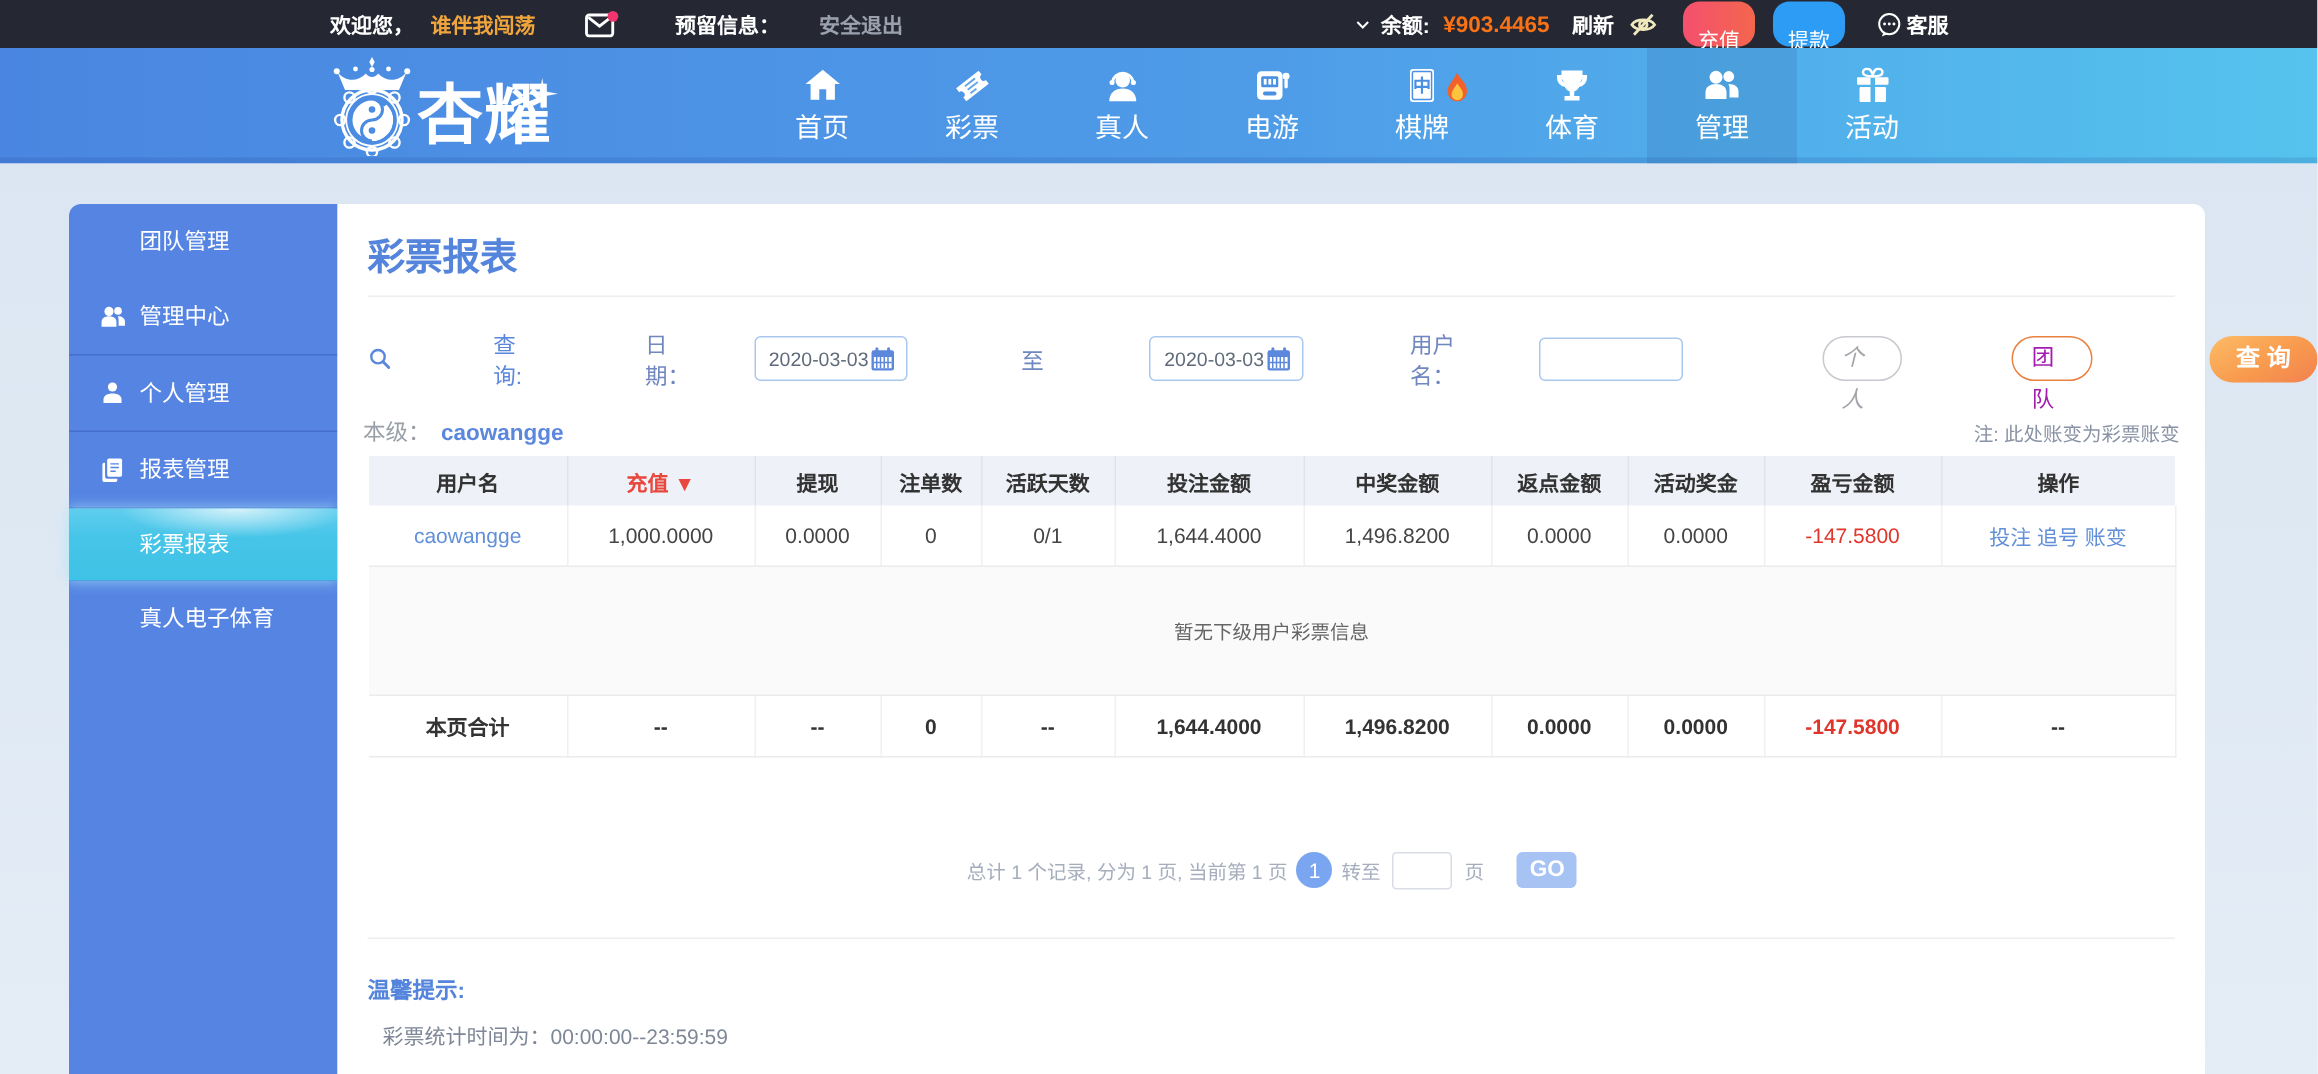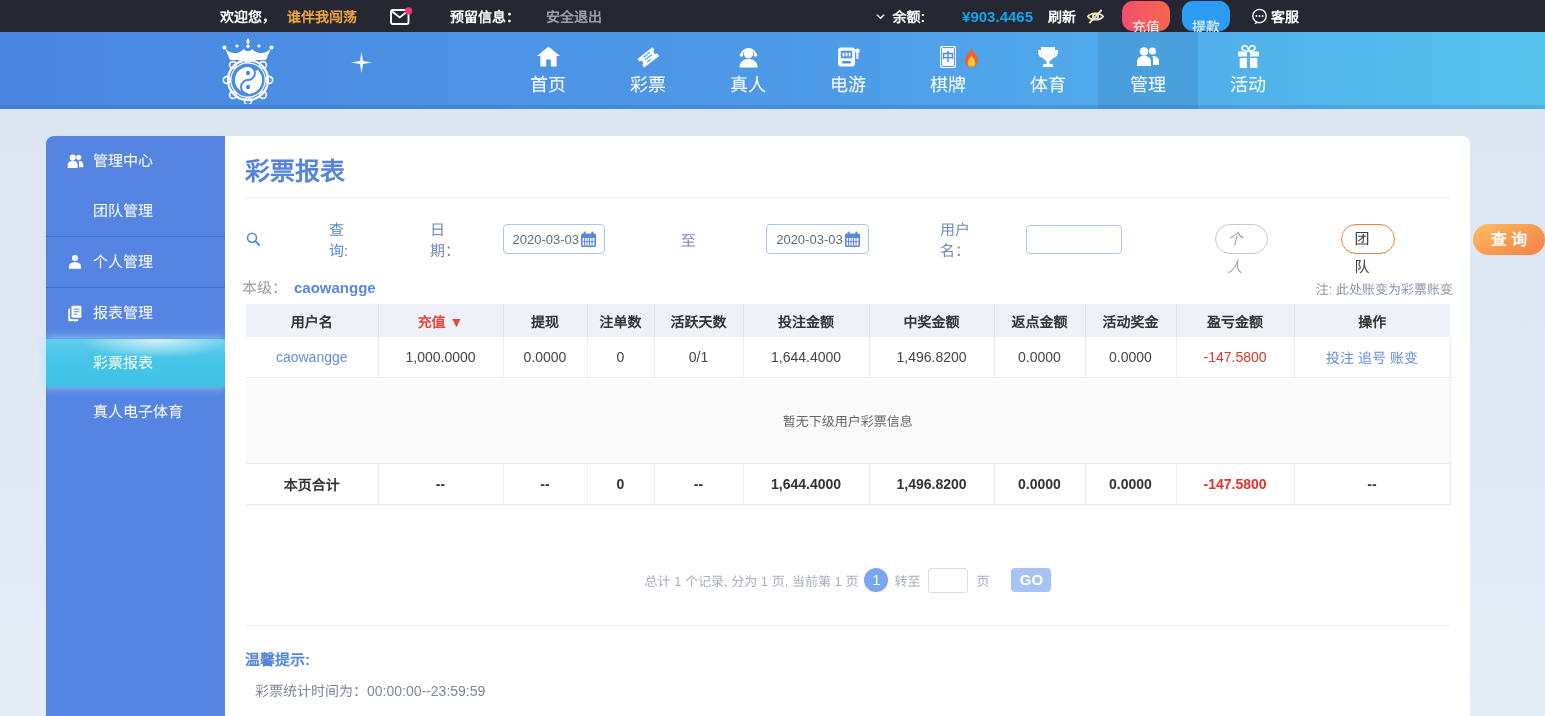--- a/index.html
+++ b/index.html
@@ -5,21 +5,21 @@
 <style>
 * { margin:0; padding:0; box-sizing:border-box; }
 html,body { width:1545px; height:716px; overflow:hidden; font-family:"Liberation Sans", sans-serif; }
 body { background:#dde8f3; }
 
 .topbar { height:32px; background:#252832; color:#fff; font-size:14px; position:relative; }
 .topbar .left { position:absolute; left:220px; top:0; height:32px; display:flex; align-items:center; font-weight:bold;gap:11px; }
 .topbar .right { position:absolute; right:246px; top:0; height:32px; display:flex; align-items:center; font-weight:bold; }
 .tb-orange { color:#f0a43c; }
 .tb-gray { color:#9aa0ad; }
-.tb-gold { color:#0ea5e9; font-weight:bold; font-size:15px;margin-left:28px; }
+.tb-gold { color:#f97316; font-weight:bold; font-size:15px; }
 .btn-pill { display:inline-block; height:22px; line-height:22px; padding:15px 10px; border-radius:11px; color:#fff; font-size:14px; font-weight:normal; }
 .btn-chongzhi { background:linear-gradient(90deg,#f4506f,#f4664d); }
 .btn-tikuan { background:#2d9cf4; }
 .sp { display:inline-block; }
 
 .nav { height:77px; background:linear-gradient(90deg,#4a86e1 0%, #4e9ce8 55%, #55c3ee 100%); position:relative; }
 .nav::after { content:""; position:absolute; left:0; right:0; bottom:0; height:4px; background:rgba(25,60,140,0.15); }
 .logo { position:absolute; left:221px; top:0; height:77px; display:flex; align-items:center; color:#fff; }
 .logo-txt { font-size:44px; font-weight:900; color:#fff; letter-spacing:1px; margin-left:3px; position:relative; top:2px; }
 .menu { position:absolute; left:498px; top:0; height:77px; display:flex; z-index:2; }
@@ -38,21 +38,21 @@
 .card { position:absolute; left:225px; top:27px; width:1245px; height:580px; background:#fff; border-top-right-radius:8px; }
 
 .title { position:absolute; left:245px; top:42px; font-size:25px; font-weight:bold; color:#5484db; }
 .hr1 { position:absolute; left:245px; top:88px; width:1205px; height:1px; background:#eceef2; }
 .searchrow { position:absolute; left:246px; top:114px; height:32px; display:flex; align-items:center; color:#5b87dd; font-size:15px;gap:32px; }
 .date-input { width:112px; height:30px; border:1px solid #a9c7ef; border-radius:4px; display:flex; align-items:center; justify-content:space-between; padding:0 7px 0 9px; white-space:nowrap; font-size:13px; color:#5f6b7a; background:#fff; }
 .user-input { width:106px; height:29px; border:1px solid #a9c7ef; border-radius:4px; background:#fff; }
 .lbl { color:#7187c0; }
 .pill { height:30px; line-height:28px; border-radius:16px; padding:0 12px; font-size:15px; background:#fff; }
 .pill.gray { border:1px solid #c6c9ce; color:#a2a5a9;font-style:italic; }
-.pill.orange { border:1px solid #ea8140; color:#404040; }
+.pill.orange { border:1px solid #ea8140; color:#a21caf; }
 .btn-query { width:80px; height:31px; border-radius:16px; background:linear-gradient(150deg,#fdbc66 0%,#f89a4e 55%,#f2814f 100%); color:#fff; font-size:16px; text-align:center; line-height:31px; font-weight:bold; }
 .levelrow { position:absolute; left:242px; top:167px; width:1211px; height:20px; font-size:15px; color:#9aa0a8; }
 .levelrow b { color:#5b87dd; font-size:15px; margin-left:7px; }
 .levelrow .note { position:absolute; right:0; top:3px; color:#8a93a5; font-size:13px;margin-left:16px; }
 
 table.rpt { position:absolute; left:246px; top:195px; width:1204px; border-collapse:collapse; font-size:14px; color:#444; table-layout:fixed; }
 table.rpt th { background:#eef1f7; font-weight:bold; color:#333; height:33px; border-right:1px solid #dfe3ee; font-size:14px; }
 table.rpt th:last-child { border-right:none; }
 table.rpt td { text-align:center; height:40px; border-right:1px solid #f0f0f2; border-bottom:1px solid #ebebeb; }
 table.rpt td:last-child { border-right:1px solid #f0f0f2; }
@@ -149,20 +149,21 @@
             <circle cx="48.2" cy="42" r="3.4"></circle>
           <circle cx="12" cy="27" r="3.4"></circle>
             <circle cx="42" cy="27" r="3.4"></circle>
           <circle cx="12" cy="57" r="3.4"></circle>
             <circle cx="42" cy="57" r="3.4"></circle>
         </g>
         <circle cx="27" cy="42" r="17.2" fill="none" stroke="#fff" stroke-width="1.2"></circle>
         <circle cx="27" cy="42" r="14.2" fill="#fff" mask="url(#fishmask)"></circle>
       </g>
     </svg>
+    <div class="logo-txt">杏耀</div>
     <svg width="21" height="21" viewBox="0 0 26 26" style="position:absolute;left:130px;top:20px;">
         <path d="M13 0 L15 11 L26 13 L15 15 L13 26 L11 15 L0 13 L11 11 Z" fill="rgba(255,255,255,0.95)"></path>
       </svg>
   </div>
   <div class="menu">
     <div class="menu-item">
         <div class="mi-ico">
       <svg width="25" height="24" viewBox="0 0 25 24">
             <path d="M12.5 1.5 L24 11 h-3.4 v10.5 h-5.8 v-7 h-4.6 v7 H4.4 V11 H1 Z" fill="#fff"></path>
           </svg>
@@ -250,29 +251,29 @@
             <rect x="11" y="6.5" width="3" height="16.5" fill="#54b4ea"></rect>
             <path d="M12.5 6 C9.5 6 6 5.2 6 3.2 C6 1.6 7.4 0.8 8.8 0.8 C10.8 0.8 12.2 3 12.5 6 C12.8 3 14.2 0.8 16.2 0.8 C17.6 0.8 19 1.6 19 3.2 C19 5.2 15.5 6 12.5 6 Z" fill="none" stroke="#fff" stroke-width="1.6"></path>
           </svg>
     </div>
         <div class="mi-txt">活动</div>
       </div>
   </div>
 </div>
 <div class="wrap">
   <div class="sidebar">
+    <div class="side-item">团队管理</div>
     <div class="side-item"><span class="si-ico">
       <svg width="19" height="17" viewBox="0 0 26 24">
             <circle cx="9" cy="6.5" r="4.3" fill="#fff"></circle>
             <circle cx="17.5" cy="6" r="3.6" fill="#fff"></circle>
             <path d="M2 21 v-4.5 c0 -3.5 3 -5.5 7 -5.5 s7 2 7 5.5 V21 Z" fill="#fff"></path>
             <path d="M17.5 11 c3.8 0 6.5 1.8 6.5 5 v4 h-6 v-6 c0 -1.2 -0.3 -2.2 -0.8 -3 Z" fill="#fff"></path>
           </svg>
     </span>管理中心</div>
-    <div class="side-item">团队管理</div>
     <div class="side-sep"></div>
     <div class="side-item"><span class="si-ico">
       <svg width="16" height="16" viewBox="0 0 24 24">
             <circle cx="12" cy="6" r="4.6" fill="#fff"></circle>
             <path d="M3 22 v-3.5 c0 -4 4 -6 9 -6 s9 2 9 6 V22 Z" fill="#fff"></path>
           </svg>
     </span>个人管理</div>
     <div class="side-sep"></div>
     <div class="side-item"><span class="si-ico">
       <svg width="16" height="17" viewBox="0 0 22 24">

